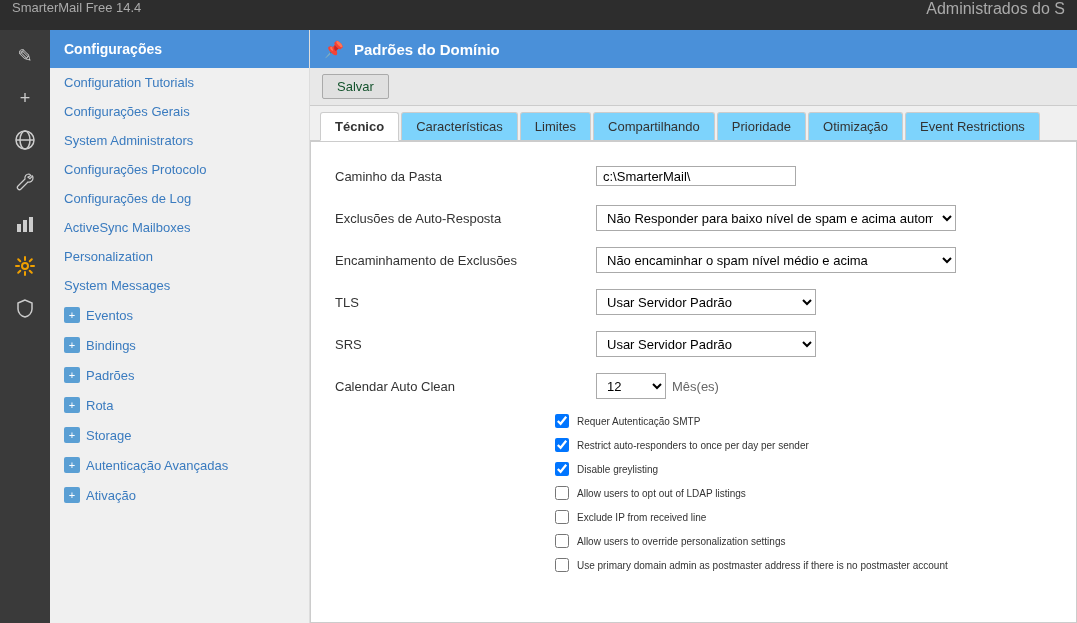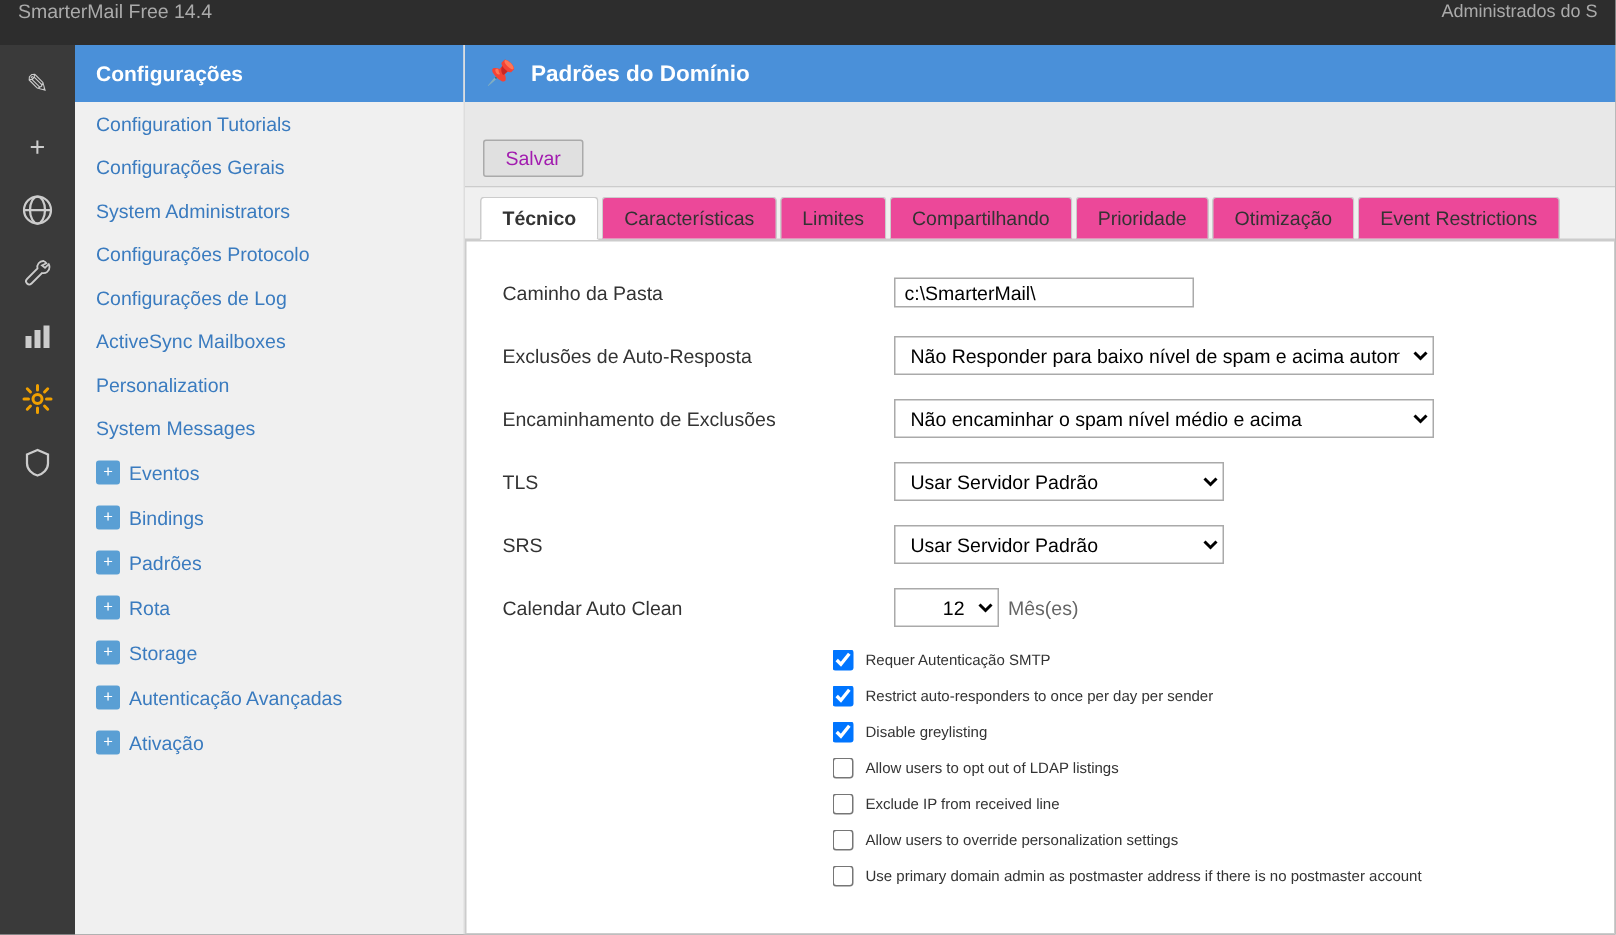--- a/index.html
+++ b/index.html
@@ -10,21 +10,21 @@
       background: #2d2d2d;
       color: #ccc;
       height: 30px;
       display: flex;
       align-items: flex-start;
       justify-content: space-between;
       padding: 0 12px;
       font-size: 13px;
     }
     .top-bar-left { color: #aaa; font-size: 13px; }
-    .top-bar-right { color: #aaa; font-size: 12px; }
+    .top-bar-right { color: #aaa; font-size: 16px; }
 
     
     .main-layout {
       display: flex;
       height: 593px;
     }
 
     
     .icon-rail {
       width: 50px;
@@ -121,40 +121,39 @@
       display: flex;
       gap: 8px;
     }
     .btn-save {
       background: #e0e0e0;
       border: 1px solid #aaa;
       padding: 4px 14px;
       cursor: pointer;
       font-size: 13px;
       border-radius: 2px;
-      color: #a21caf;
-      margin-top: 19px;
+      color: #14532d;
     }
 
     
     .tabs-row {
       background: #f0f0f0;
       border-bottom: 1px solid #ccc;
       display: flex;
       padding: 6px 10px 0 10px;
       gap: 2px;
     }
     .tab {
       padding: 6px 14px;
       cursor: pointer;
       border: 1px solid #ccc;
       border-bottom: none;
       border-radius: 3px 3px 0 0;
       font-size: 13px;
-      background: #ec4899;
+      background: #7dd3fc;
       color: #333;
     }
     .tab.active {
       background: #fff;
       border-bottom: 1px solid #fff;
       margin-bottom: -1px;
       color: #333;
       font-weight: bold;
     }
 
@@ -196,21 +195,21 @@
     .select-input {
       border: 1px solid #aaa;
       padding: 3px 6px;
       font-size: 13px;
       height: 26px;
       background: #fff;
       cursor: pointer;
     }
     .select-wide { width: 360px; }
     .select-medium { width: 220px; }
-    .select-small { width: 70px; text-align: right; }
+    .select-small { width: 70px; }
 
     
     .checkbox-row {
       display: flex;
       align-items: center;
       margin-bottom: 10px;
       padding-left: 220px;
       gap: 8px;
     }
     .checkbox-row input[type="checkbox"] {

